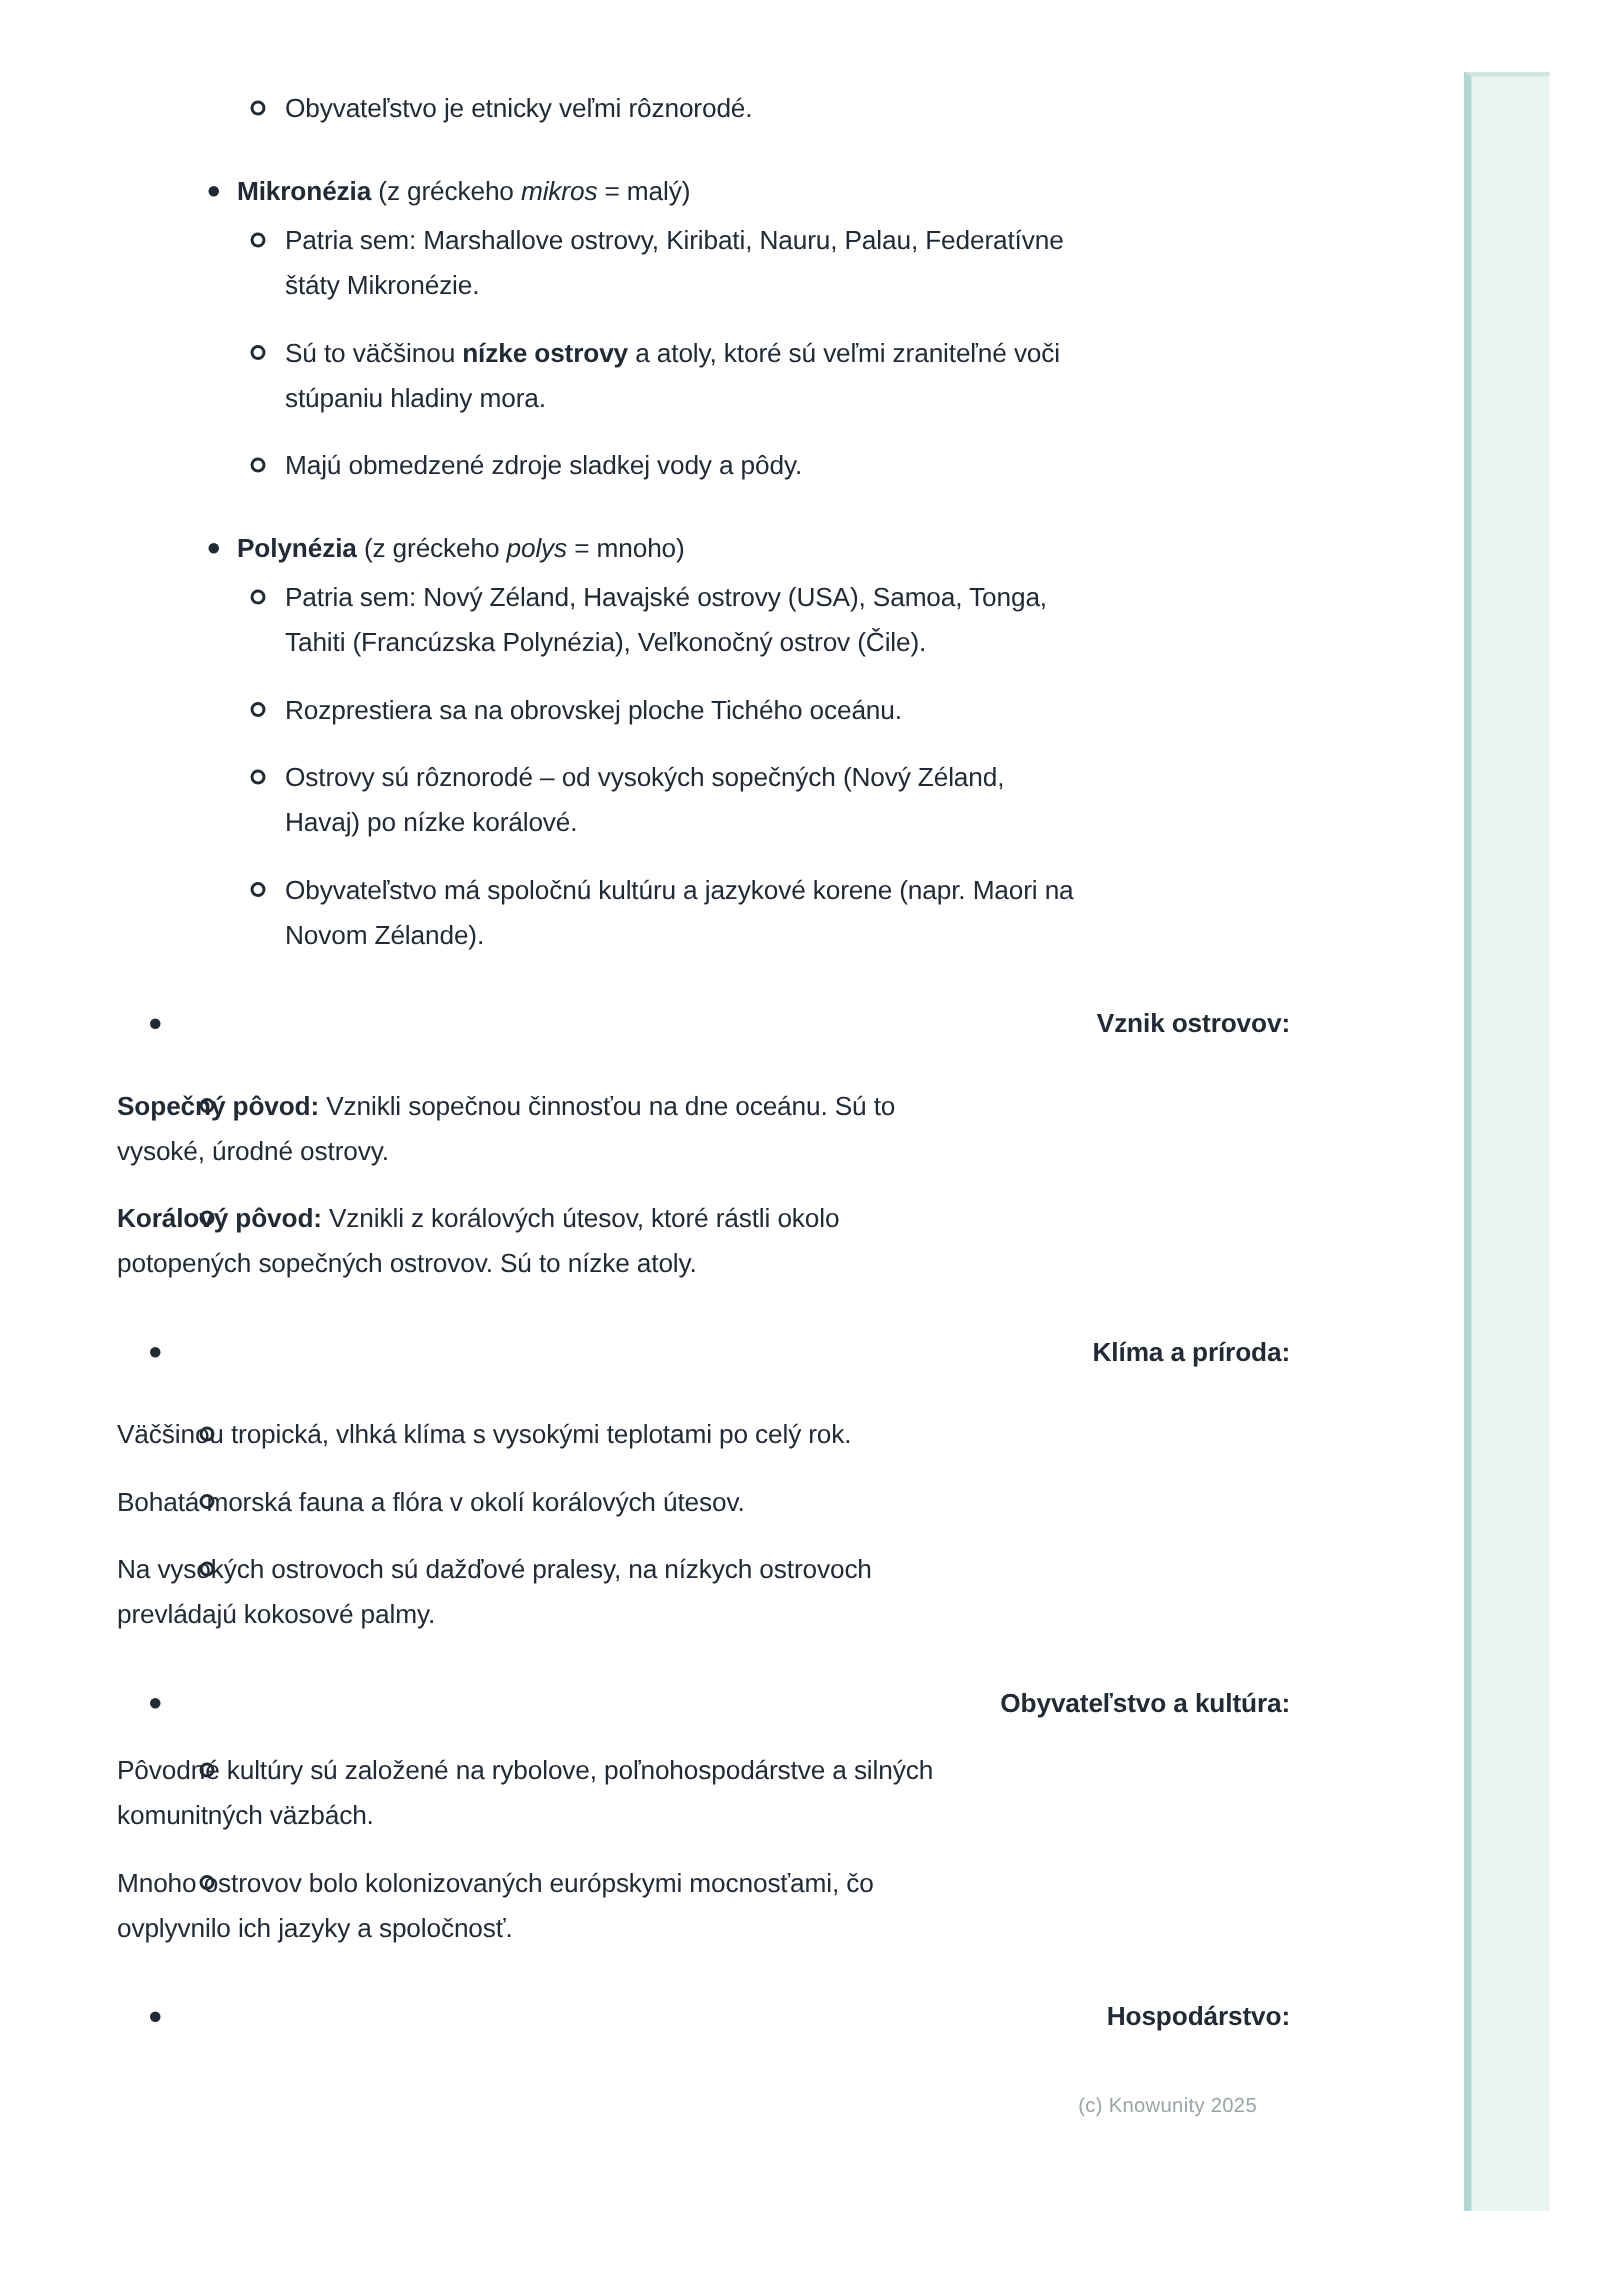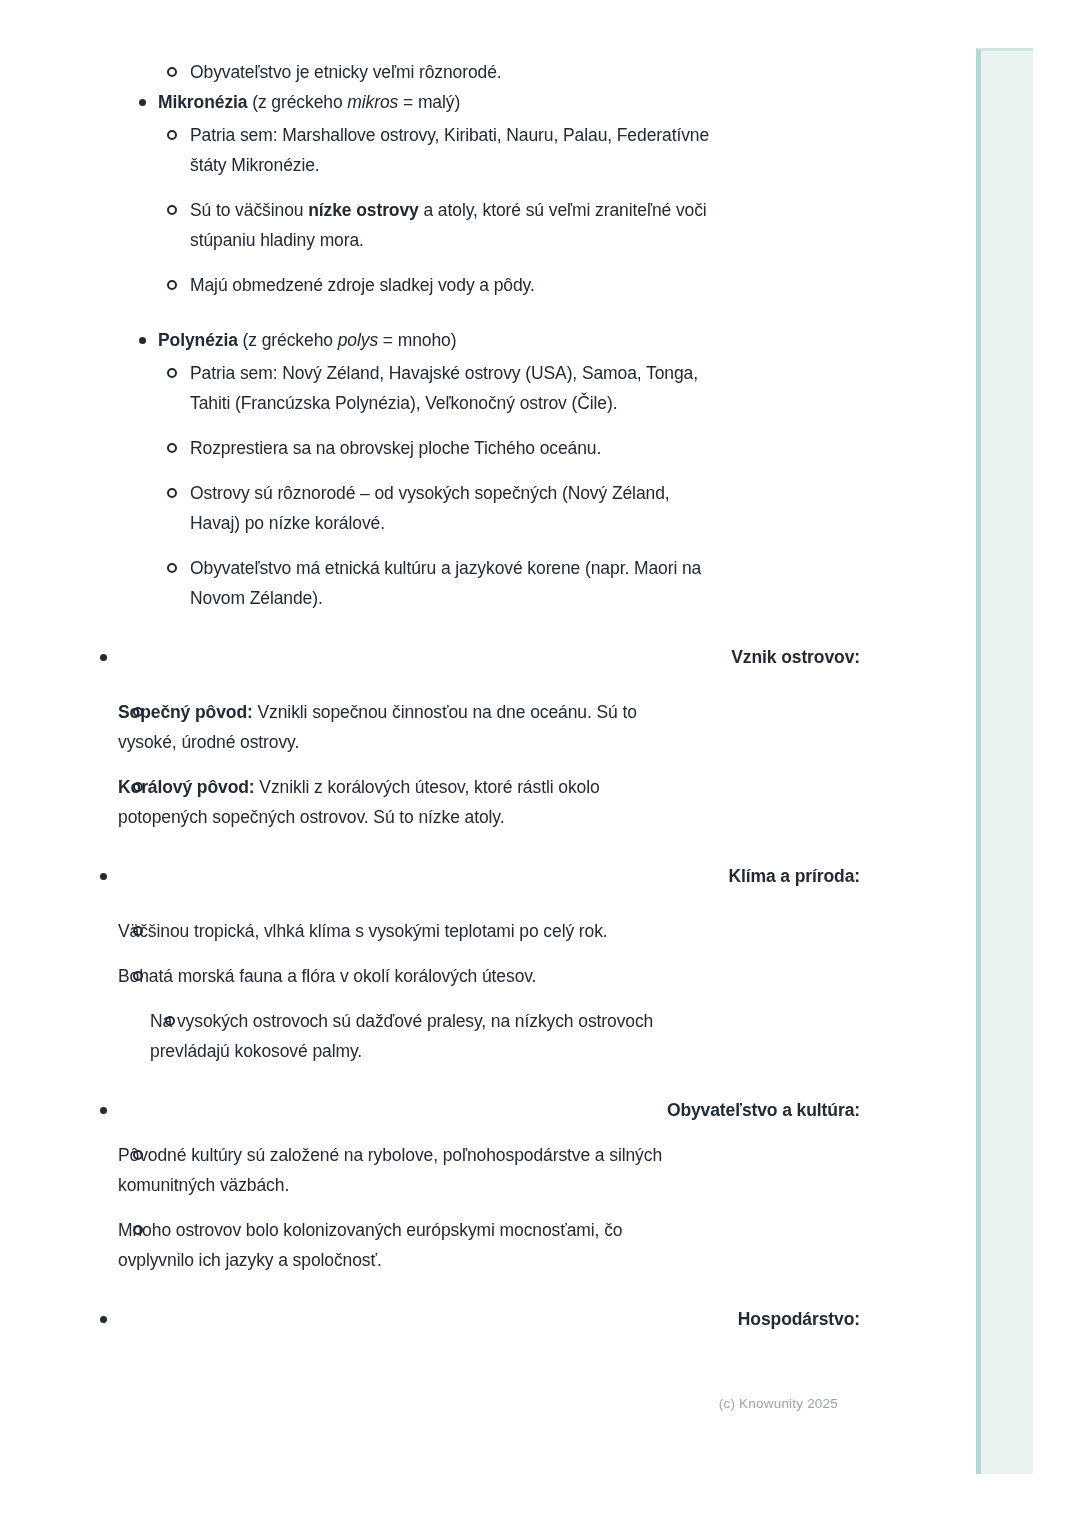--- a/index.html
+++ b/index.html
@@ -39,21 +39,21 @@
   }
   .li {
     position: relative;
     font-size: 17.5px;
     line-height: 30px;
     letter-spacing: -0.1px;
   }
   .li .txt { display: block; }
   .l1  { padding-left: 125px; text-align: right; }
   .l2d { padding-left: 158px; }
-  .l2c { padding-left: 118px; }
+  .l2c { padding-left: 78px; }
   .l3  { padding-left: 190px; }
   .bullet { position: absolute; display: block; }
   .bullet.disc {
     width: 7px; height: 7px; border-radius: 50%;
     top: 11.5px;
   }
   .bullet.circ {
     width: 6px; height: 6px; border-radius: 50%;
     border: 2px solid currentColor;
     background: transparent;
@@ -69,21 +69,21 @@
 </head>
 <body style="background: rgb(255, 255, 255); color: rgb(34, 42, 53);">
 
 <div class="page">
   <div class="side-strip" style="background: rgb(233, 244, 241); border-left-color: rgb(178, 216, 212);"></div>
   <div class="notes">
       <div class="li l3" style="margin-top: 0px;">
         <span class="bullet circ"></span>
         <span class="txt"><span>Obyvateľstvo je etnicky veľmi rôznorodé.</span></span>
       </div>
-      <div class="li l2d" style="">
+      <div class="li l2d" style="margin-top: 25px;">
         <span class="bullet disc" style="background: rgb(34, 42, 53);"></span>
         <span class="txt"><strong>Mikronézia</strong><span> (z gréckeho </span><em>mikros</em><span> = malý)</span></span>
       </div>
       <div class="li l3" style="margin-top: 3px;">
         <span class="bullet circ"></span>
         <span class="txt"><span>Patria sem: Marshallove ostrovy, Kiribati, Nauru, Palau, Federatívne</span><br><span>štáty Mikronézie.</span></span>
       </div>
       <div class="li l3" style="margin-top: 15px;">
         <span class="bullet circ"></span>
         <span class="txt"><span>Sú to väčšinou </span><strong>nízke ostrovy</strong><span> a atoly, ktoré sú veľmi zraniteľné voči</span><br><span>stúpaniu hladiny mora.</span></span>
@@ -103,21 +103,21 @@
       <div class="li l3" style="margin-top: 15px;">
         <span class="bullet circ"></span>
         <span class="txt"><span>Rozprestiera sa na obrovskej ploche Tichého oceánu.</span></span>
       </div>
       <div class="li l3" style="margin-top: 15px;">
         <span class="bullet circ"></span>
         <span class="txt"><span>Ostrovy sú rôznorodé – od vysokých sopečných (Nový Zéland,</span><br><span>Havaj) po nízke korálové.</span></span>
       </div>
       <div class="li l3" style="margin-top: 15px;">
         <span class="bullet circ"></span>
-        <span class="txt"><span>Obyvateľstvo má etnická kultúru a jazykové korene (napr. Maori na</span><br><span>Novom Zélande).</span></span>
+        <span class="txt"><span>Obyvateľstvo má spoločnú kultúru a jazykové korene (napr. Maori na</span><br><span>Novom Zélande).</span></span>
       </div>
       <div class="li l1" style="margin-top: 29px;">
         <span class="bullet disc" style="background: rgb(34, 42, 53);"></span>
         <span class="txt"><strong>Vznik ostrovov:</strong></span>
       </div>
       <div class="li l2c" style="margin-top: 25px;">
         <span class="bullet circ"></span>
         <span class="txt"><strong>Sopečný pôvod:</strong><span> Vznikli sopečnou činnosťou na dne oceánu. Sú to</span><br><span>vysoké, úrodné ostrovy.</span></span>
       </div>
       <div class="li l2c" style="margin-top: 15px;">
@@ -129,21 +129,21 @@
         <span class="txt"><strong>Klíma a príroda:</strong></span>
       </div>
       <div class="li l2c" style="margin-top: 25px;">
         <span class="bullet circ"></span>
         <span class="txt"><span>Väčšinou tropická, vlhká klíma s vysokými teplotami po celý rok.</span></span>
       </div>
       <div class="li l2c" style="margin-top: 15px;">
         <span class="bullet circ"></span>
         <span class="txt"><span>Bohatá morská fauna a flóra v okolí korálových útesov.</span></span>
       </div>
-      <div class="li l2c" style="margin-top: 15px; margin-left: 32px;">
+      <div class="li l2c" style="margin-top: 15px;">
         <span class="bullet circ"></span>
         <span class="txt"><span>Na vysokých ostrovoch sú dažďové pralesy, na nízkych ostrovoch</span><br><span>prevládajú kokosové palmy.</span></span>
       </div>
       <div class="li l1" style="margin-top: 29px;">
         <span class="bullet disc" style="background: rgb(34, 42, 53);"></span>
         <span class="txt"><strong>Obyvateľstvo a kultúra:</strong></span>
       </div>
       <div class="li l2c" style="margin-top: 15px;">
         <span class="bullet circ"></span>
         <span class="txt"><span>Pôvodné kultúry sú založené na rybolove, poľnohospodárstve a silných</span><br><span>komunitných väzbách.</span></span>

